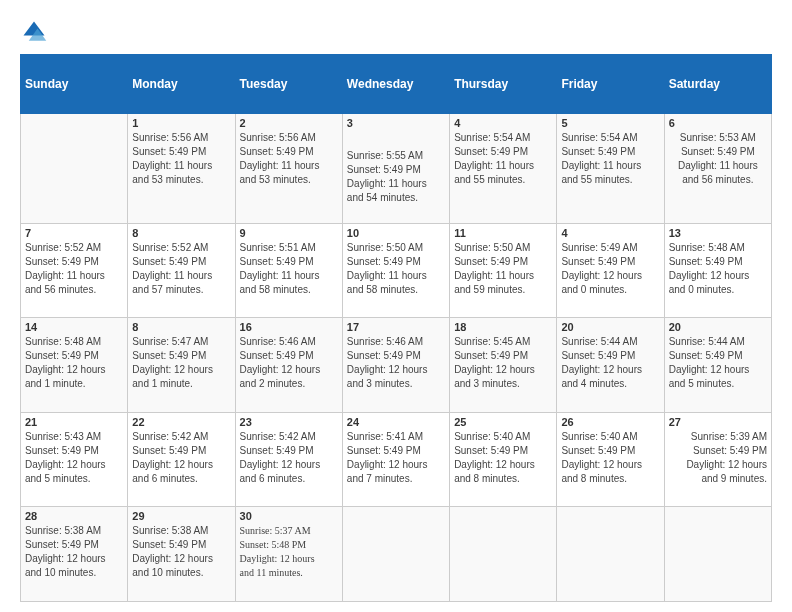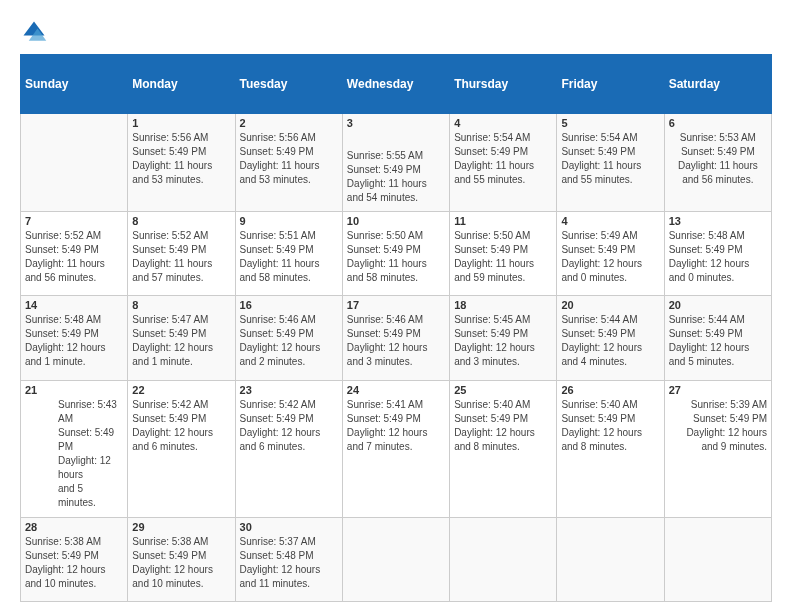--- a/index.html
+++ b/index.html
@@ -275,21 +275,21 @@
             <span class="day-number">20</span>
             <div class="cell-text" style="white-space: pre-line;">Sunrise: 5:44 AM
 Sunset: 5:49 PM
 Daylight: 12 hours
 and 5 minutes.</div>
           </td>
         </tr>
         <tr>
           <td>
             <span class="day-number">21</span>
-            <div class="cell-text" style="white-space: pre-line; margin-left: 33px;">Sunrise: 5:43 AM
+            <div class="cell-text" style="white-space: pre-line;">Sunrise: 5:43 AM
 Sunset: 5:49 PM
 Daylight: 12 hours
 and 5 minutes.</div>
           </td>
           <td>
             <span class="day-number">22</span>
             <div class="cell-text" style="white-space: pre-line;">Sunrise: 5:42 AM
 Sunset: 5:49 PM
 Daylight: 12 hours
 and 6 minutes.</div>
@@ -340,21 +340,21 @@
           </td>
           <td>
             <span class="day-number">29</span>
             <div class="cell-text" style="white-space: pre-line;">Sunrise: 5:38 AM
 Sunset: 5:49 PM
 Daylight: 12 hours
 and 10 minutes.</div>
           </td>
           <td>
             <span class="day-number">30</span>
-            <div class="cell-text" style="white-space: pre-line;">Sunrise: 5:37 AM
+            <div class="cell-text" style="white-space: pre-line; font-family: Liberation Serif, serif;">Sunrise: 5:37 AM
 Sunset: 5:48 PM
 Daylight: 12 hours
 and 11 minutes.</div>
           </td>
           <td></td>
           <td></td>
           <td></td>
           <td></td>
         </tr>
       </tbody>

